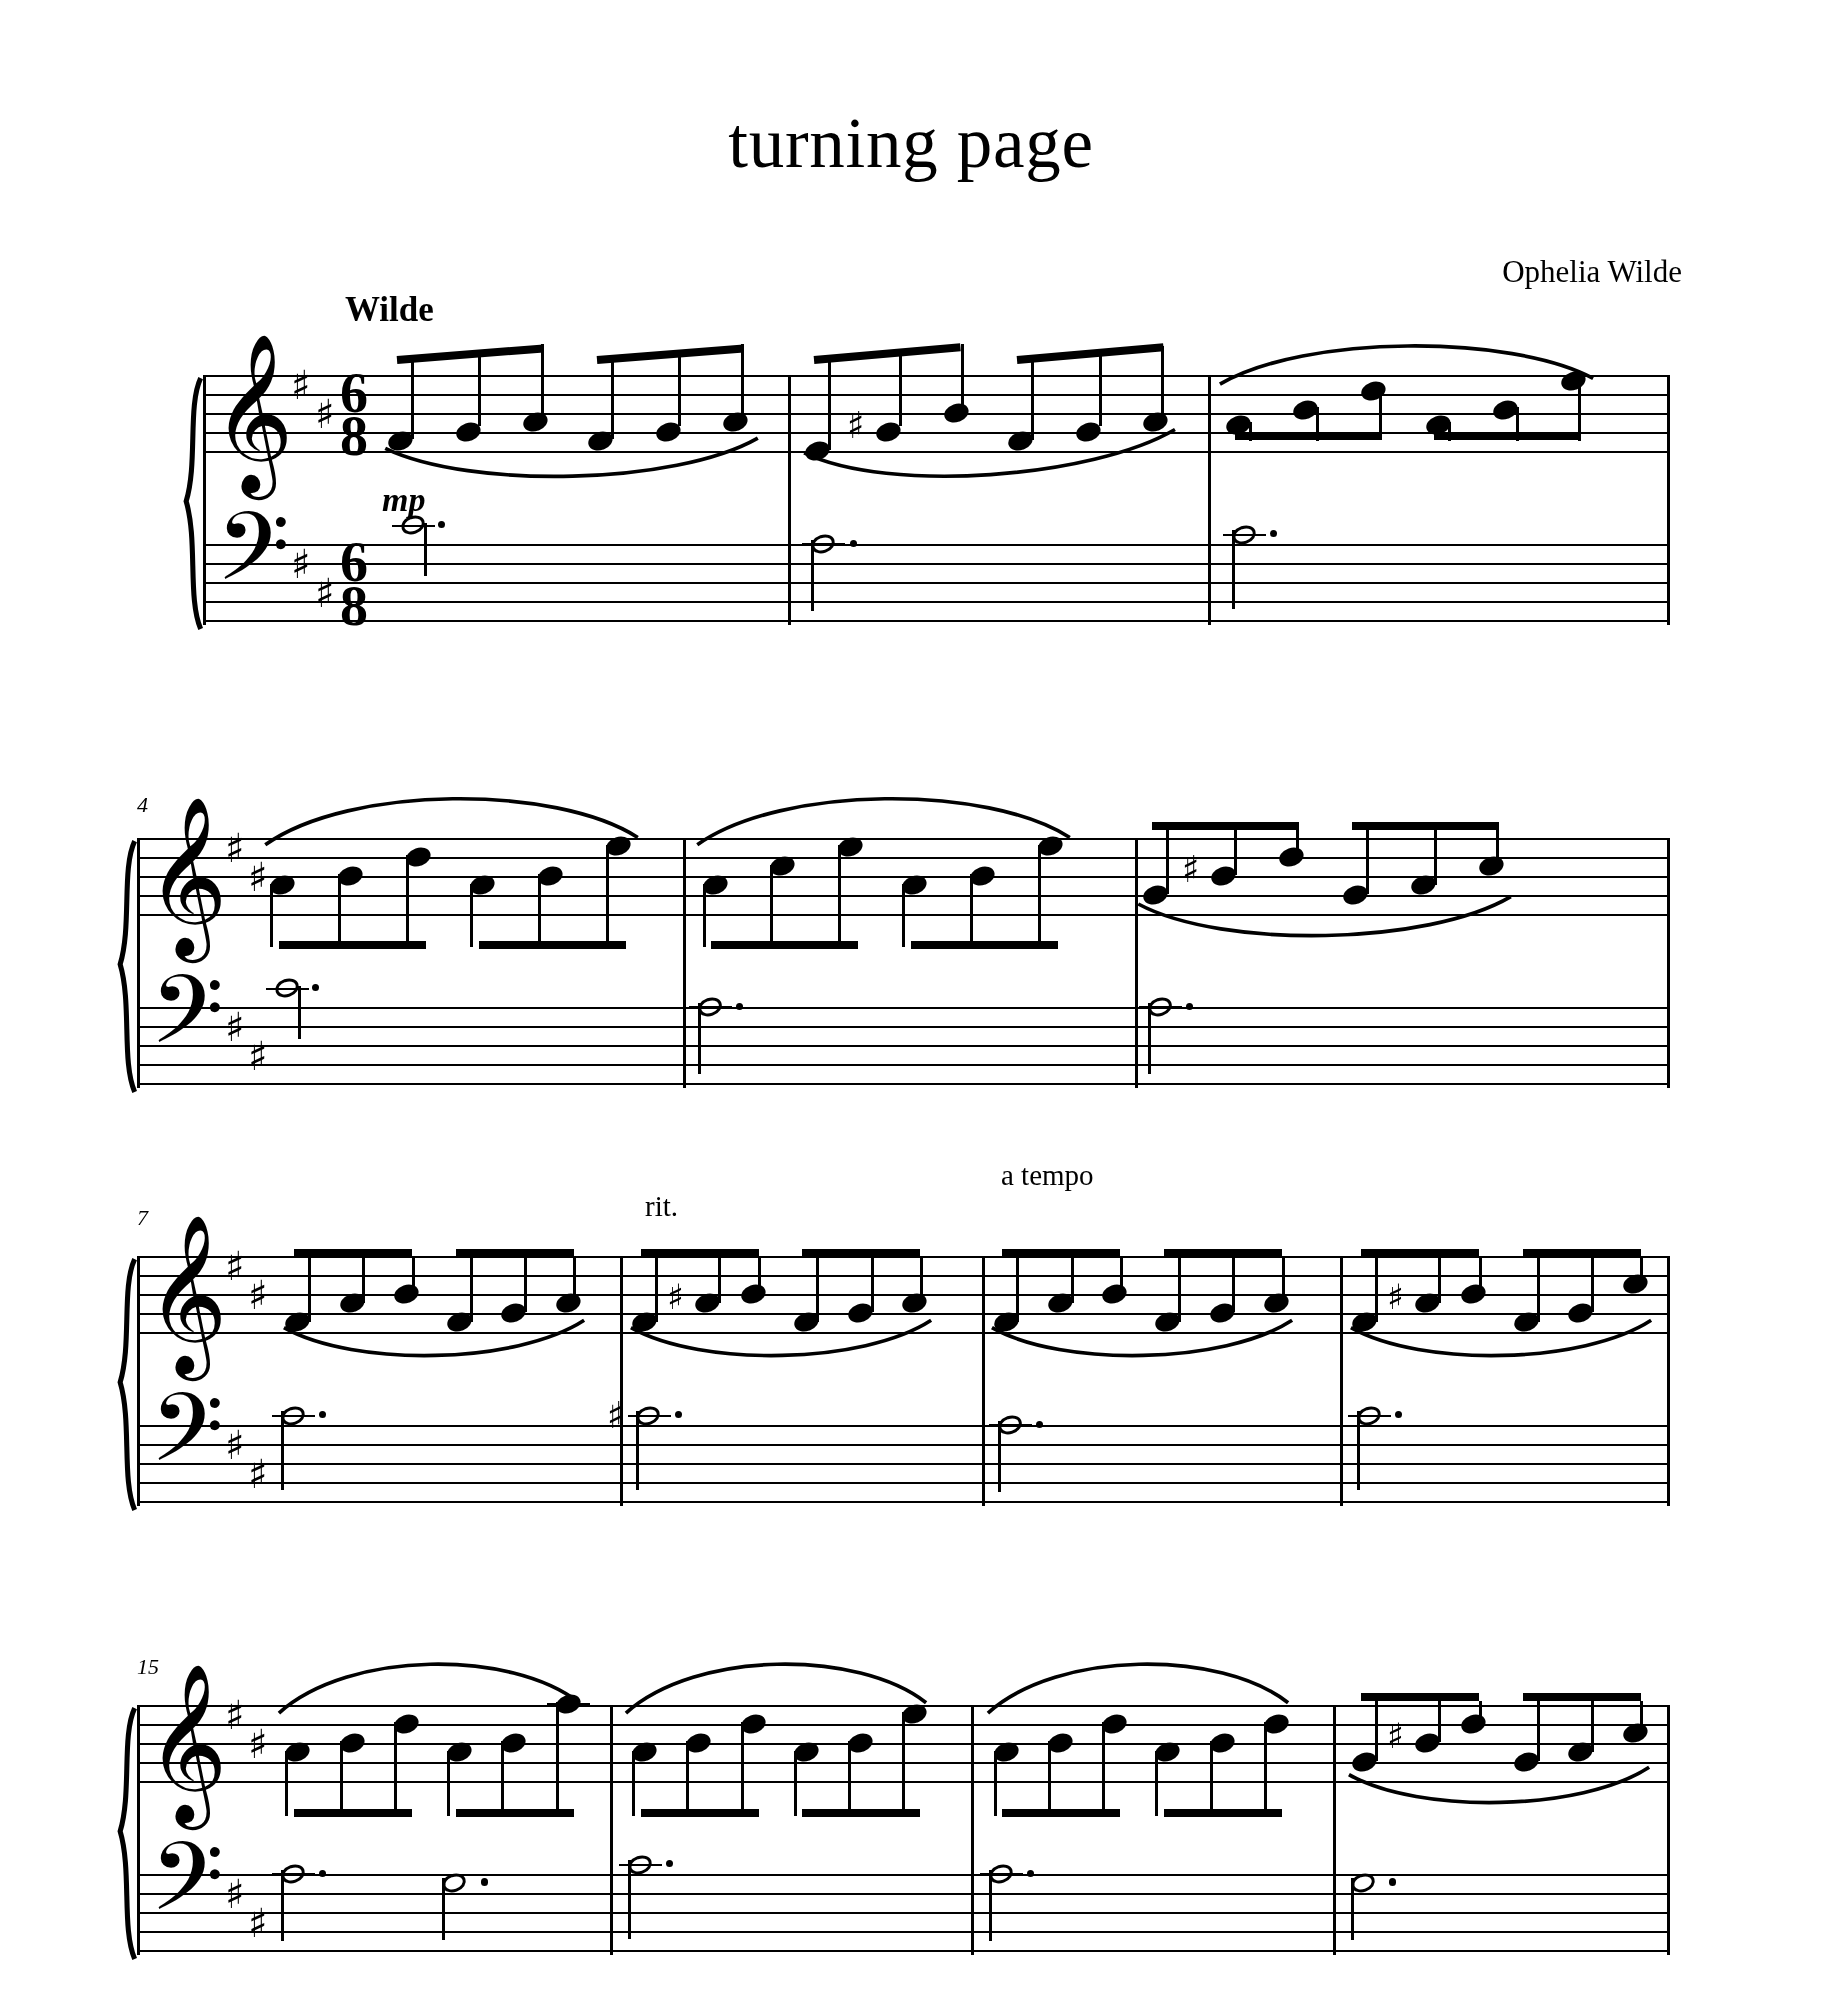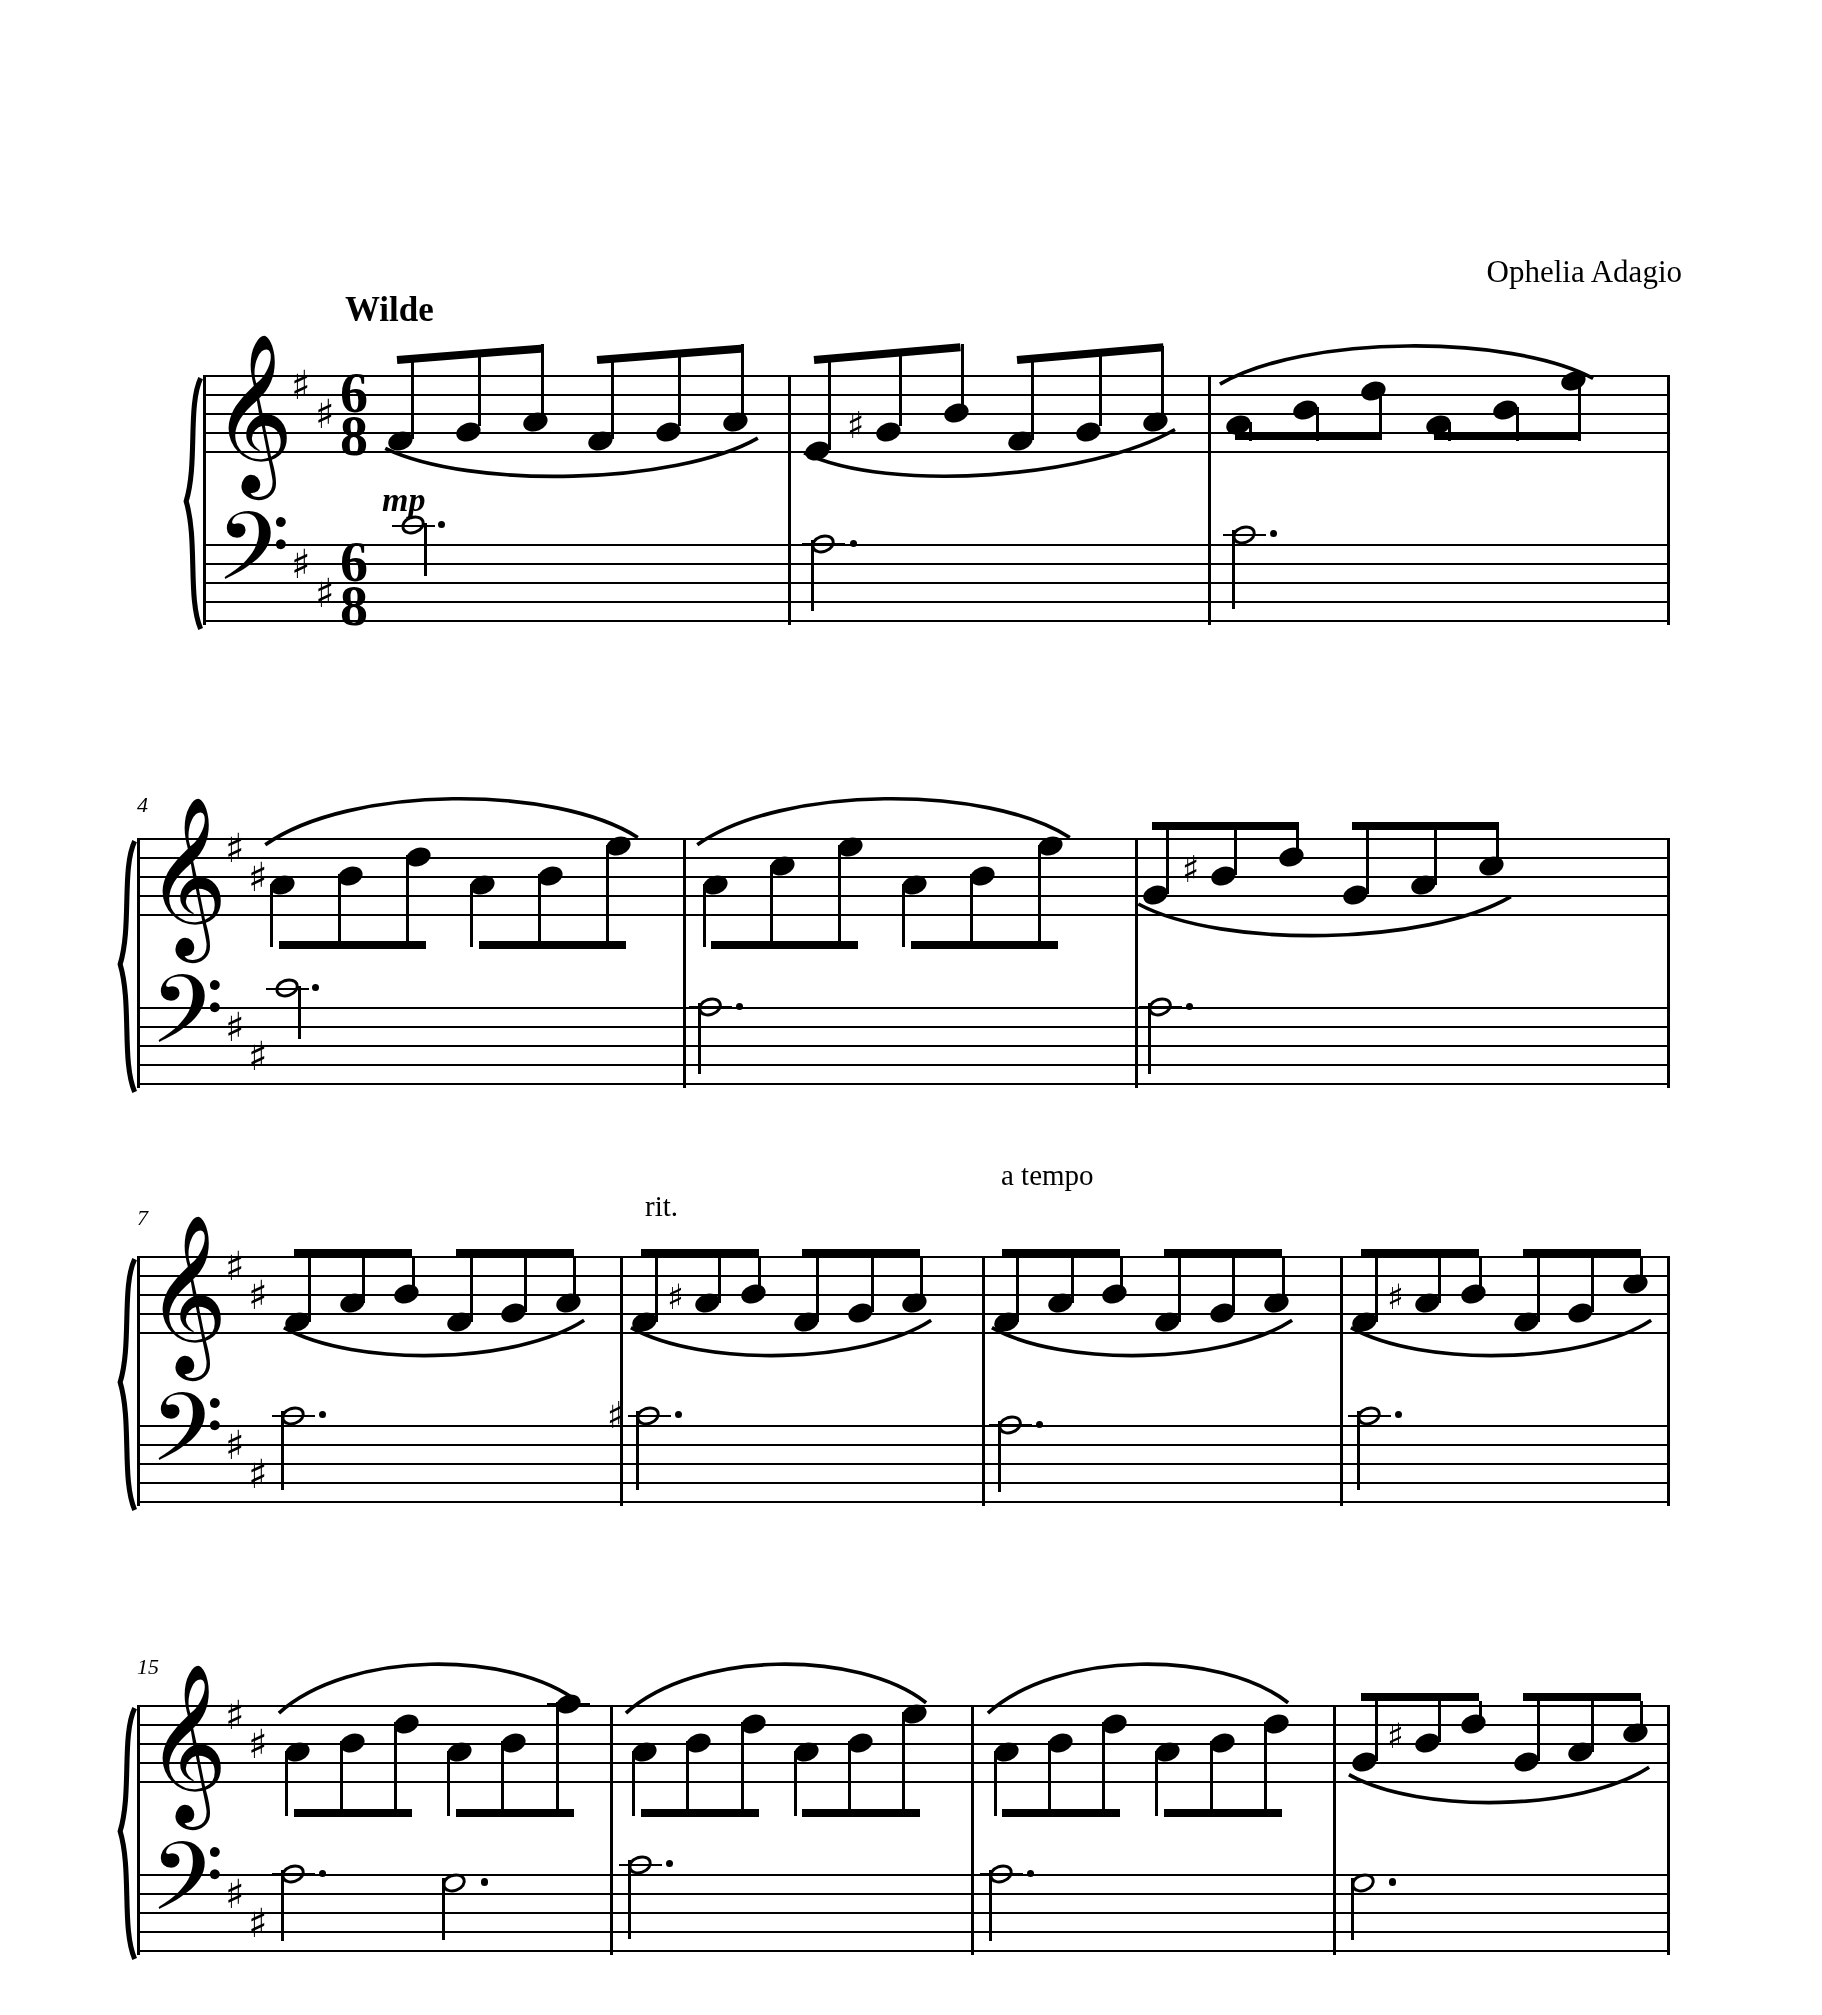--- a/index.html
+++ b/index.html
@@ -155,21 +155,22 @@
   svg.slur {
     position: absolute;
     overflow: visible;
   }
 </style>
 </head>
 <body>
 
 <div class="page">
 
-  <div class="composer">Ophelia Adagio</div>
+  <div class="title">turning page</div>
+  <div class="composer">Ophelia Wilde</div>
   <div class="tempo-main">Wilde</div>
 
   <div class="system" style="top:360px; height:279px;">
 
     <svg class="brace" style="left:176px; top:14.7px;" width="29" height="257" viewBox="0 0 40 350">
       <path d="M34 2 C16 40 30 120 14 172 C30 226 16 306 34 348" fill="none" stroke="#000" stroke-width="7"></path>
     </svg>
 
     <div class="staff" style="top:14.7px; width:1822px; height:81px;">
       <div class="line" style="top:0px;   left:203px; width:1467px;"></div>

